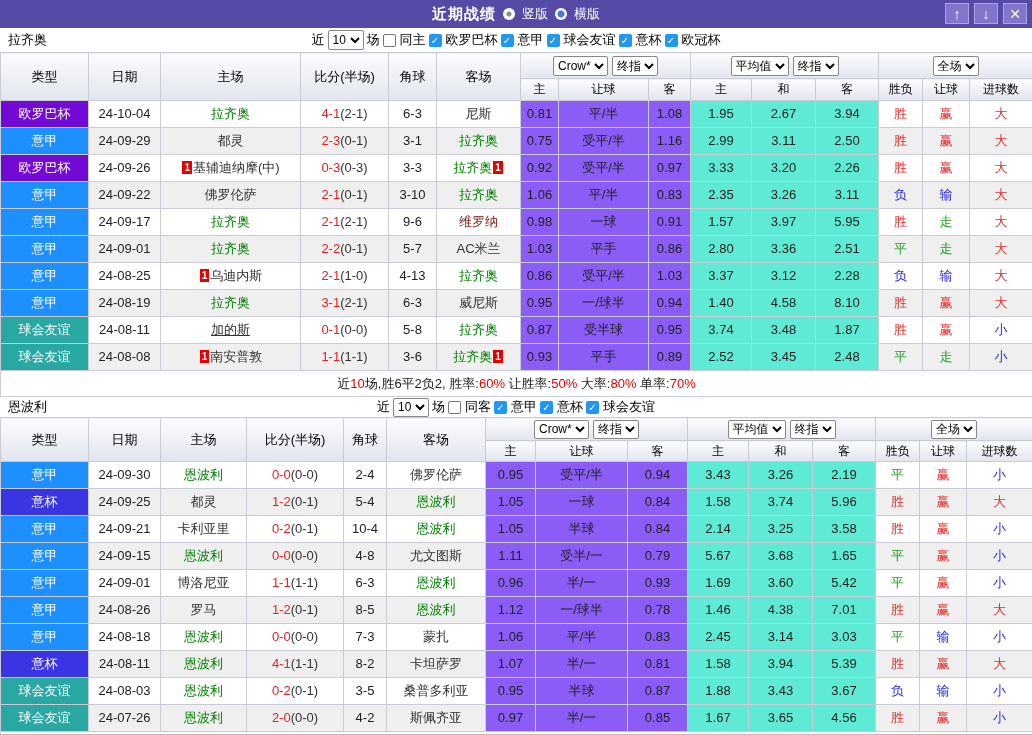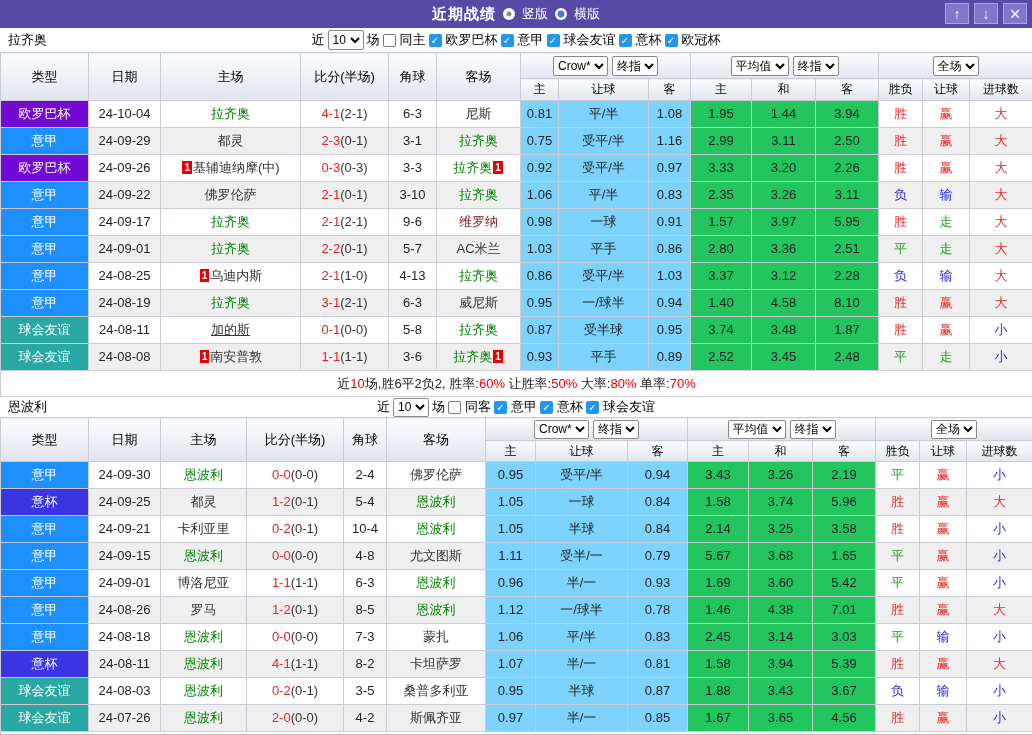--- a/index.html
+++ b/index.html
@@ -28,22 +28,22 @@
   
   table{border-collapse:collapse;table-layout:fixed;width:1032px;}
   th,td{border:1px solid #c9ccd4;text-align:center;padding:0;overflow:hidden;white-space:nowrap;}
   thead th{background:linear-gradient(#fbfcfe,#e2e5ee);font-weight:normal;font-size:13px;color:#000;}
   .grp th{height:25px;}
   .sub th{height:21px;font-size:12px;}
   .s2 .grp th{height:22px;}
   .s2 .sub th{height:20px;}
   tbody td{height:26px;font-size:13px;color:#222;line-height:26px;}
   tbody tr:nth-child(even) td.cp,tbody tr:nth-child(even) td.cr{background:#efefef;}
-  td.cc{background:#7dd3fc;}
-  td.cv{background:#22c55e;margin-left:28px;}
+  td.cc{background:#8b5cf6;}
+  td.cv{background:#5eead4;margin-left:28px;}
   td.ct{padding:0;}
   .badge{height:26px;line-height:26px;width:100%;color:#fff;font-size:13px;}
   .rc{display:inline-block;background:#E60000;color:#fff;font-size:10px;line-height:13px;padding:0 2px;margin:0 1px;font-weight:bold;vertical-align:1px;}
   .rc:empty{display:none;}
   .sc{color:#E62222;}
   .hf{color:#333;}
   tfoot td{height:25px;font-size:13px;line-height:25px;background:#fff;}
   .sumk{color:#222;}
   .sumr{color:#E60000;}
   .hsel{display:inline-flex;gap:4px;align-items:center;justify-content:center;}
@@ -147,21 +147,21 @@
             </td>
             <td class="cp">24-10-04</td>
             <td class="cp"><span style="color: rgb(0, 128, 0);">拉齐奥</span></td>
             <td class="cp"><span class="sc">4-1</span><span class="hf">(2-1)</span></td>
             <td class="cp">6-3</td>
             <td class="cp"><span style="color: rgb(51, 51, 51);">尼斯</span></td>
             <td class="cc">0.81</td>
             <td class="cc">平/半</td>
             <td class="cc">1.08</td>
             <td class="cv">1.95</td>
-            <td class="cv">1.44</td>
+            <td class="cv">2.67</td>
             <td class="cv">3.94</td>
             <td class="cp" style="color: rgb(226, 43, 43);">胜</td>
             <td class="cp" style="color: rgb(226, 43, 43);">赢</td>
             <td class="cp" style="color: rgb(226, 43, 43);">大</td>
           </tr>
         <tr>
             <td class="ct">
               <div class="badge" style="background-color: rgb(30, 143, 255);">意甲</div>
             </td>
             <td class="cp">24-09-29</td>

